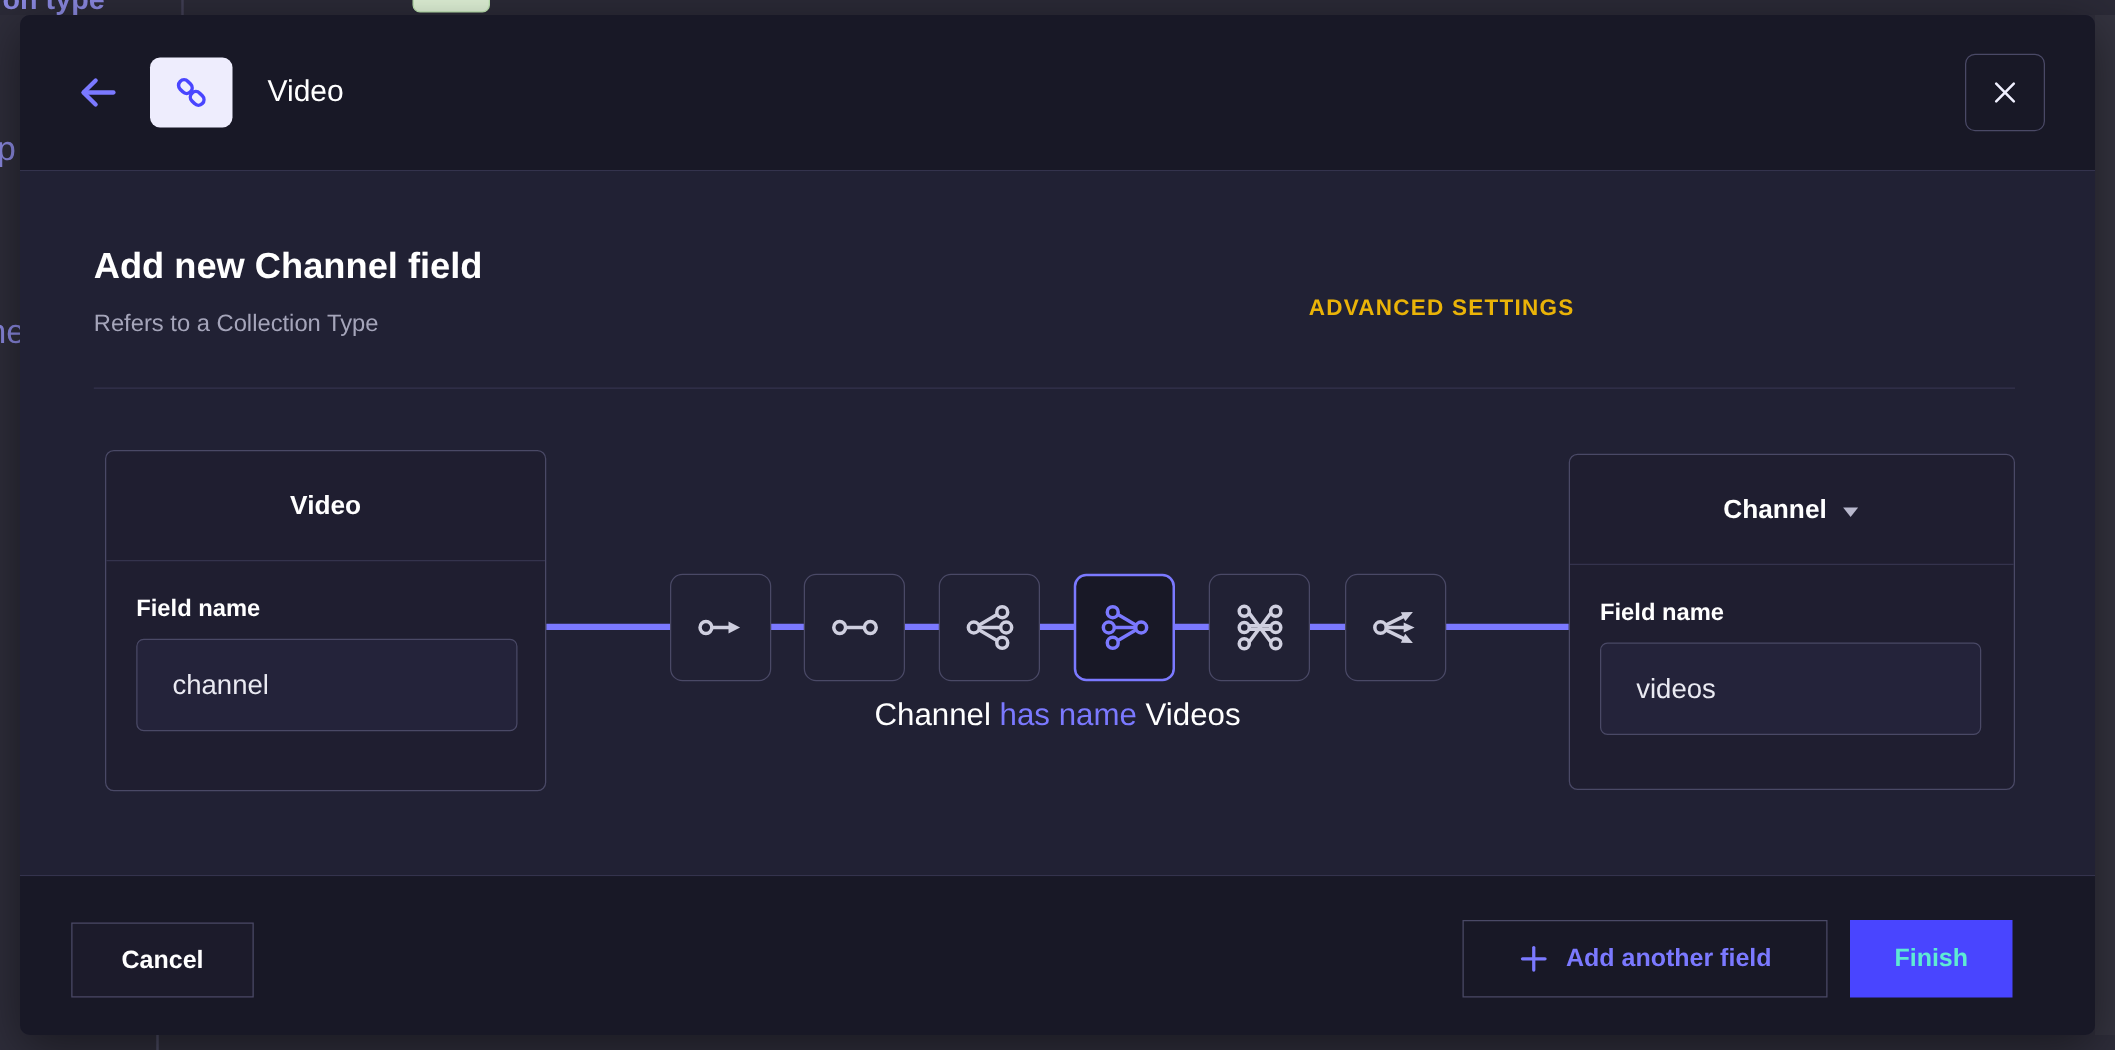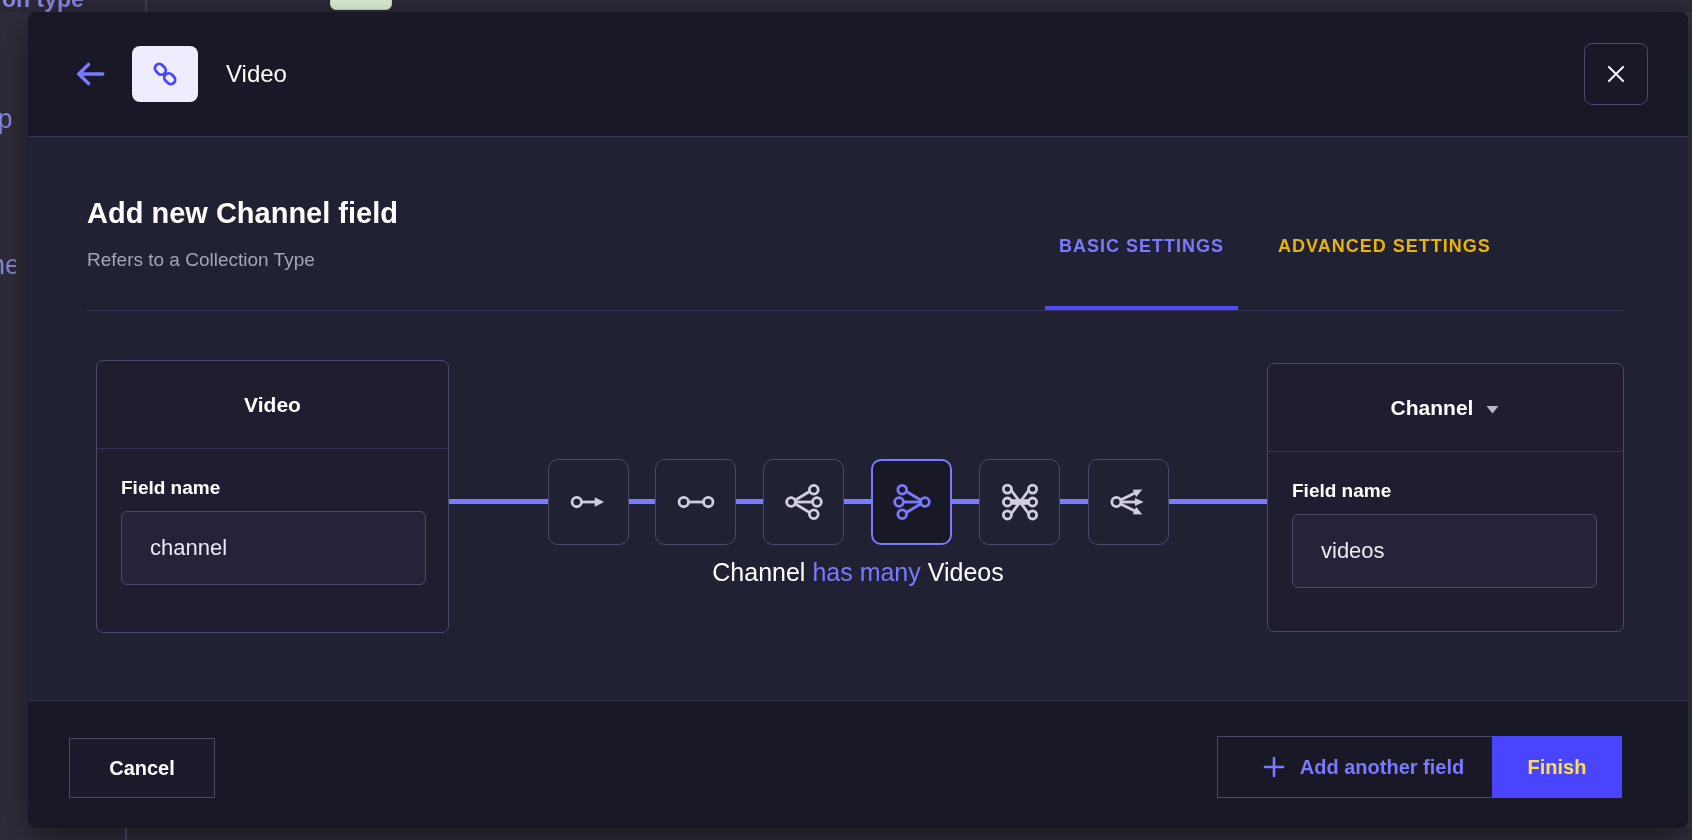--- a/index.html
+++ b/index.html
@@ -15,21 +15,21 @@
   .bg-green-chip { position:absolute; left:330px; top:-6px; width:62px; height:16px; background:#e1f3d8; border:1px solid #bfe5b2; border-radius:6px; }
   .bg-left { position:absolute; left:0; top:12px; width:16px; height:816px; background:#2e2d3a; overflow:hidden; }
   .bg-left-frag1 { position:absolute; left:-16px; top:92px; font-size:27px; color:#8a88e0; }
   .bg-left-frag2 { position:absolute; left:-10px; top:238px; font-size:27px; color:#8a88e0; }
   .bg-right { position:absolute; right:0; top:12px; width:16px; height:816px; background:#34333f; }
   .bg-bottom { position:absolute; left:0; top:828px; width:1692px; height:12px; background:#2e2d3a; }
   .bg-bottom-divider { position:absolute; left:125px; top:828px; width:2px; height:12px; background:#4a4960; }
 
   
   .modal {
-    position:absolute; left:28px; top:12px; width:1660px; height:816px;
+    position:absolute; left:16px; top:12px; width:1660px; height:816px;
     background:#212134; border-radius:8px; box-shadow:0 10px 40px rgba(0,0,0,.45);
   }
   .modal-header {
     position:absolute; left:0; top:0; width:100%; height:125px;
     background:#181826; border-radius:8px 8px 0 0; border-bottom:1px solid #34334d;
     display:flex; align-items:center; padding:0 40px;
   }
   .back-btn { width:44px; height:44px; display:flex; align-items:center; justify-content:center;
     background:none; border:none; cursor:pointer; color:#7b79ff; margin-right:20px; }
   .attr-icon-box { width:66px; height:56px; background:#eeedfd; border-radius:8px;
@@ -75,23 +75,23 @@
   .caption .hl { color:#7b79ff; }
 
   
   .modal-footer { position:absolute; left:0; top:688px; width:100%; height:128px;
     background:#181826; border-top:1px solid #34334d; border-radius:0 0 8px 8px; }
   .btn { font-family:"Liberation Sans", sans-serif; font-weight:700; font-size:20px;
     border-radius:0; cursor:pointer; display:flex; align-items:center; justify-content:center; }
   .btn-cancel { position:absolute; left:41px; top:37px; width:146px; height:60px;
     background:#1c1b2b; border:1px solid #4a4966; color:#ffffff; }
   .btn-add { position:absolute; left:1154px; top:35px; width:292px; height:62px;
-    background:transparent; border:1px solid #4a4966; color:#7b79ff; gap:14px;margin-left:35px; }
+    background:transparent; border:1px solid #4a4966; color:#7b79ff; gap:14px; }
   .btn-finish { position:absolute; left:1464px; top:35px; width:130px; height:62px;
-    background:#4945ff; border:none; color:#fde047; }
+    background:#4945ff; border:none; color:#5eead4; }
   svg { display:block; }
 </style>
 </head>
 <body>
 
 <div class="stage">
 
   <div class="bg-top">
     <span class="bg-top-text">on type</span>
     <span class="bg-top-divider"></span>
@@ -134,21 +134,20 @@
               <path d="M18.5 5.5 L5.5 18.5"></path>
           </svg>
         </span>
       </button>
     </div>
 
     <div class="intro-title">Add new Channel field</div>
     <div class="intro-subtitle">Refers to a Collection Type</div>
 
     <div class="tabs">
-      <button class="tab active">BASIC SETTINGS</button>
       <button class="tab">ADVANCED SETTINGS</button>
     </div>
     <div class="section-divider"></div>
 
     <div class="connector"></div>
 
     <div class="rel-card left">
       <div class="rel-card-header">
         <span class="rel-card-title">Video</span>
       </div>
@@ -244,21 +243,21 @@
         </span>
       </div>
       <div class="rel-card-body">
         <div class="field-label">Field name</div>
         <input class="field-input" value="videos" style="">
       </div>
     </div>
 
     <div class="caption">
       <span>Channel</span>
-      <span class="hl">has many</span>
+      <span class="hl">has name</span>
       <span>Videos</span>
     </div>
 
     <div class="modal-footer">
       <button class="btn btn-cancel">Cancel</button>
       <button class="btn btn-add">
         <span>
           <svg width="24" height="24" viewBox="0 0 24 24" fill="none" stroke="currentColor" stroke-width="2.6" stroke-linecap="round">
             <path d="M12 3 V21"></path>
               <path d="M3 12 H21"></path>

